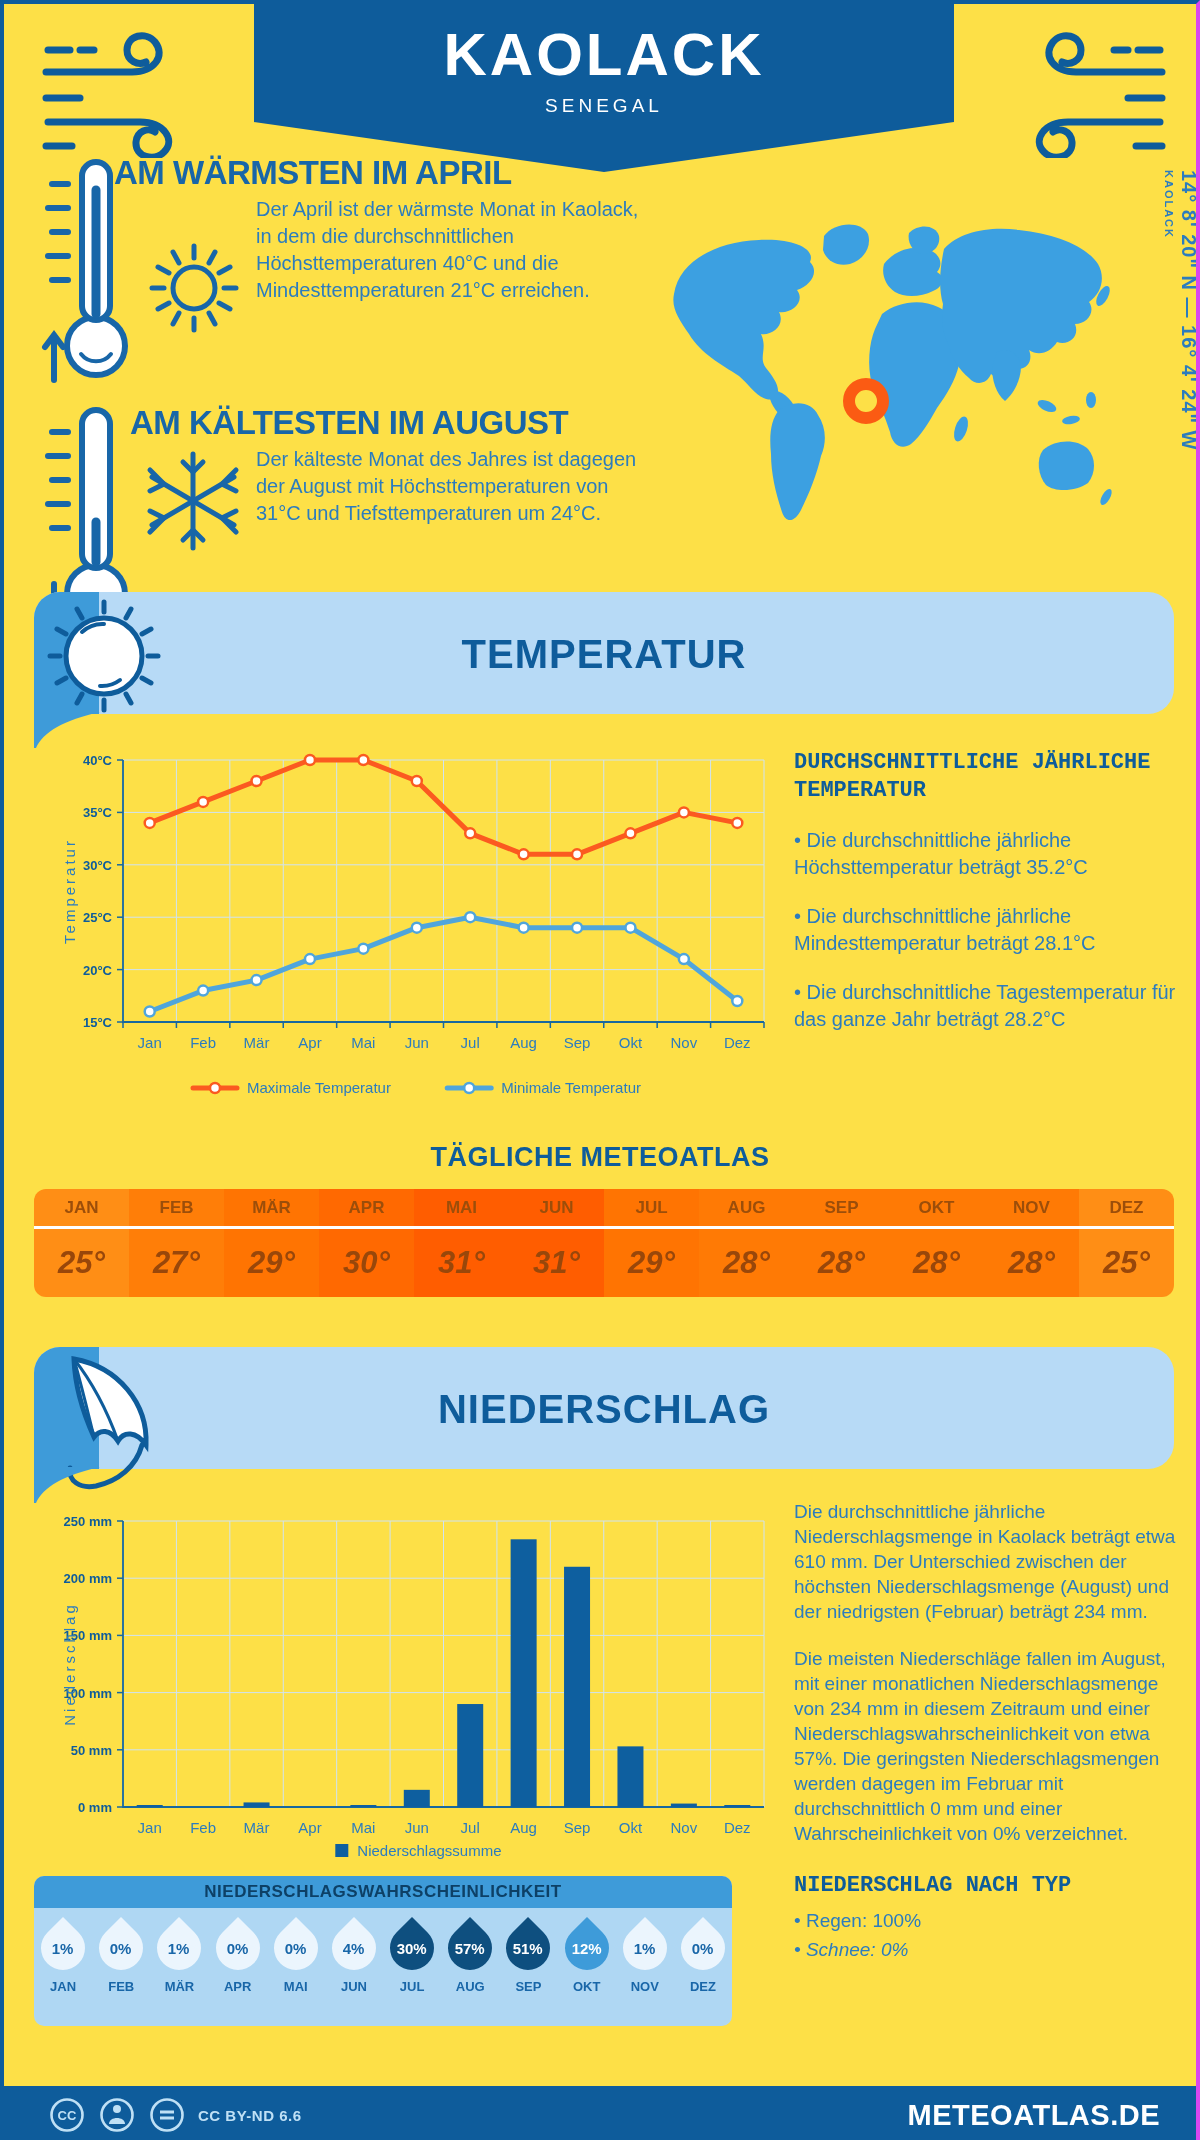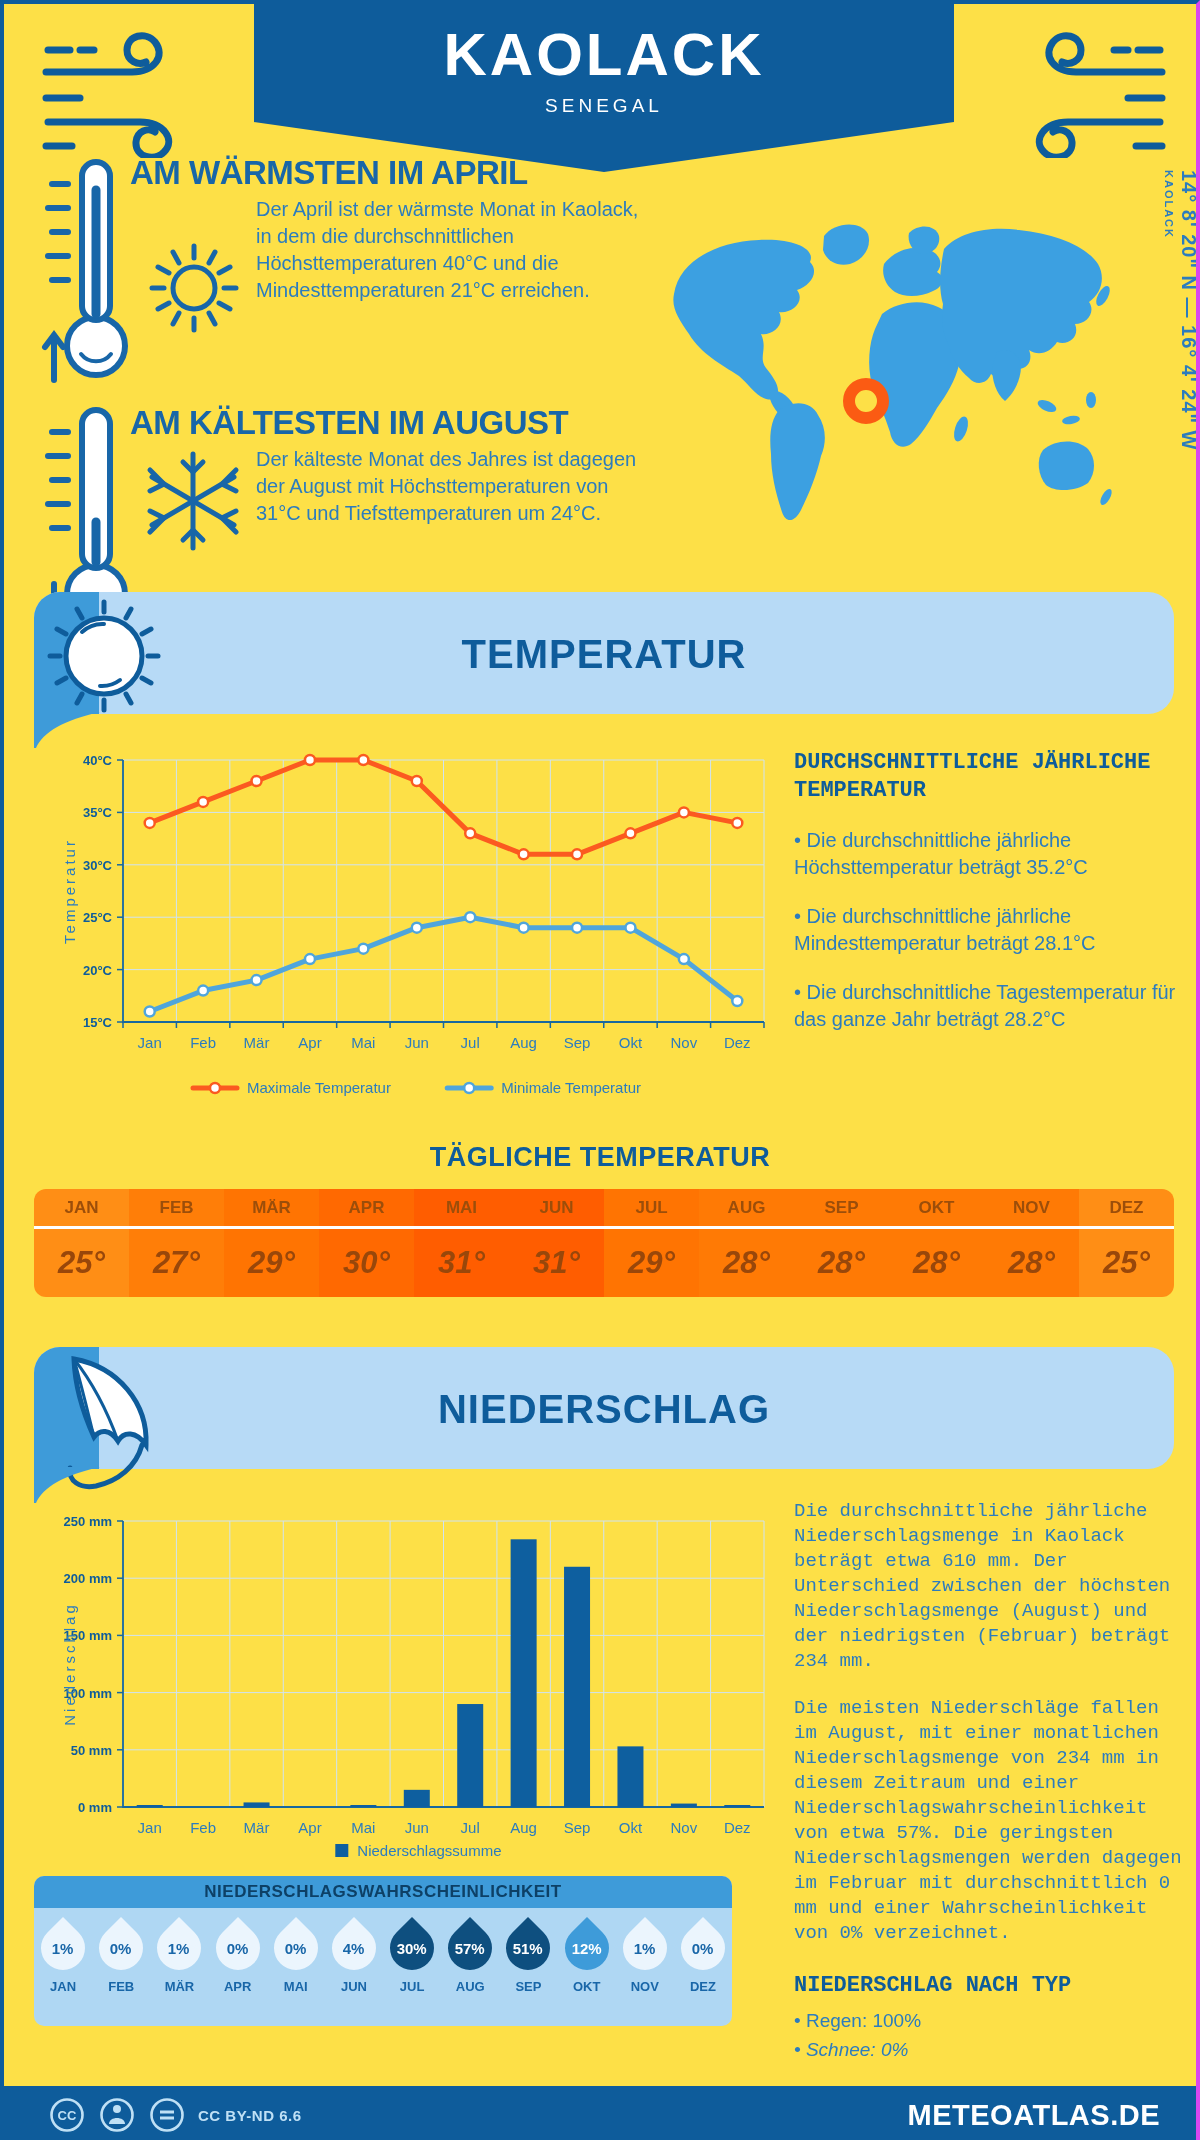--- a/index.html
+++ b/index.html
@@ -21,21 +21,21 @@
   
   .sec-banner{position:absolute;left:30px;width:1140px;height:122px;background:#B7DAF6;border-radius:26px;}
   .sec-strip{position:absolute;left:0;top:0;width:65px;height:122px;background:#3E9BD9;border-radius:26px 0 0 0;}
   .sec-title{position:absolute;left:0;width:100%;text-align:center;top:40px;font-size:40px;font-weight:700;color:#0E5C9B;letter-spacing:1px;}
   .sec-tail{position:absolute;left:0;top:120px;}
   
   .col-head{font-size:22px;font-weight:700;color:#0E5C9B;line-height:28px;font-family:Liberation Mono, monospace;}
   .col-text{font-size:20px;line-height:27px;color:#2C7CBE;}
   .col-text-sm{font-size:19px;line-height:25px;color:#2C7CBE;}
   .bullet{margin-top:22px;}
-  .para{margin-bottom:22px;font-family:Liberation Mono, monospace;}
+  .para{margin-bottom:22px;}
   
   .dt-title{position:absolute;left:0;width:100%;text-align:center;top:1138px;font-size:27px;font-weight:700;color:#0E5C9B;letter-spacing:0.5px;}
   #daily-table{position:absolute;left:30px;top:1185px;width:1140px;height:108px;display:flex;border-radius:12px;overflow:hidden;}
   .dt-cell{flex:1;display:flex;flex-direction:column;}
   .dt-month{height:37px;display:flex;align-items:center;justify-content:center;font-size:17px;font-weight:700;color:#9C4E0A;border-bottom:3px solid #fff;}
   .dt-val{flex:1;display:flex;align-items:center;justify-content:center;font-size:31px;font-weight:700;color:#99470A;font-style:italic;}
   
   #prob-panel{position:absolute;left:30px;top:1872px;width:698px;height:150px;background:#AFD7F3;border-radius:10px;overflow:hidden;}
   #prob-header{height:32px;background:#3E9BD9;display:flex;align-items:center;justify-content:center;
         font-size:17px;font-weight:700;color:#0D4066;letter-spacing:0.5px;}
@@ -88,21 +88,21 @@
       <path d="M12 78 H28"></path>
       <path d="M8 102 H28"></path>
       <path d="M12 126 H28"></path>
     <circle cx="56" cy="192" r="29" fill="#fff"></circle>
     <rect x="42" y="8" width="28" height="158" rx="14" fill="#fff"></rect>
     <path d="M56 36 V160" stroke-width="9"></path>
     <path d="M41 200 A19 19 0 0 0 71 200" stroke-width="4"></path>
     <path d="M14 226 V184"></path>
       <path d="M5 193 L14 181 L23 193"></path>
   </svg>
-  <div class="abs hl-title" style="left:126px;top:150px;">AM WÄRMSTEN IM APRIL</div>
+  <div class="abs hl-title" style="left:110px;top:150px;">AM WÄRMSTEN IM APRIL</div>
   <svg class="abs" style="left:138px;top:232px;" width="104" height="104" viewBox="0 0 104 104" fill="none" stroke="#1866A8" stroke-width="5" stroke-linecap="round">
     <circle cx="52" cy="52" r="21"></circle>
     <path d="M52 10 V22"></path>
       <path d="M73 16 L67 27"></path>
       <path d="M88 31 L77 37"></path>
       <path d="M94 52 H82"></path>
     <path d="M88 73 L77 67"></path>
       <path d="M73 88 L67 77"></path>
       <path d="M52 94 V82"></path>
       <path d="M31 88 L37 77"></path>
@@ -291,21 +291,21 @@
 
   <div class="abs" style="left:790px;top:745px;width:385px;">
     <div class="col-head">DURCHSCHNITTLICHE JÄHRLICHE TEMPERATUR</div>
     <div id="annual-bullets">
         <div class="col-text bullet">• Die durchschnittliche jährliche Höchsttemperatur beträgt 35.2°C</div>
         <div class="col-text bullet">• Die durchschnittliche jährliche Mindesttemperatur beträgt 28.1°C</div>
         <div class="col-text bullet">• Die durchschnittliche Tagestemperatur für das ganze Jahr beträgt 28.2°C</div>
       </div>
   </div>
 
-  <div class="dt-title">TÄGLICHE TEMPERATUR</div>
+  <div class="dt-title">TÄGLICHE METEOATLAS</div>
   <div id="daily-table">
       <div class="dt-cell" style="background: rgb(255, 142, 21);">
         <div class="dt-month">JAN</div>
         <div class="dt-val">25°</div>
       </div>
       <div class="dt-cell" style="background: rgb(255, 126, 8);">
         <div class="dt-month">FEB</div>
         <div class="dt-val">27°</div>
       </div>
       <div class="dt-cell" style="background: rgb(255, 116, 2);">

